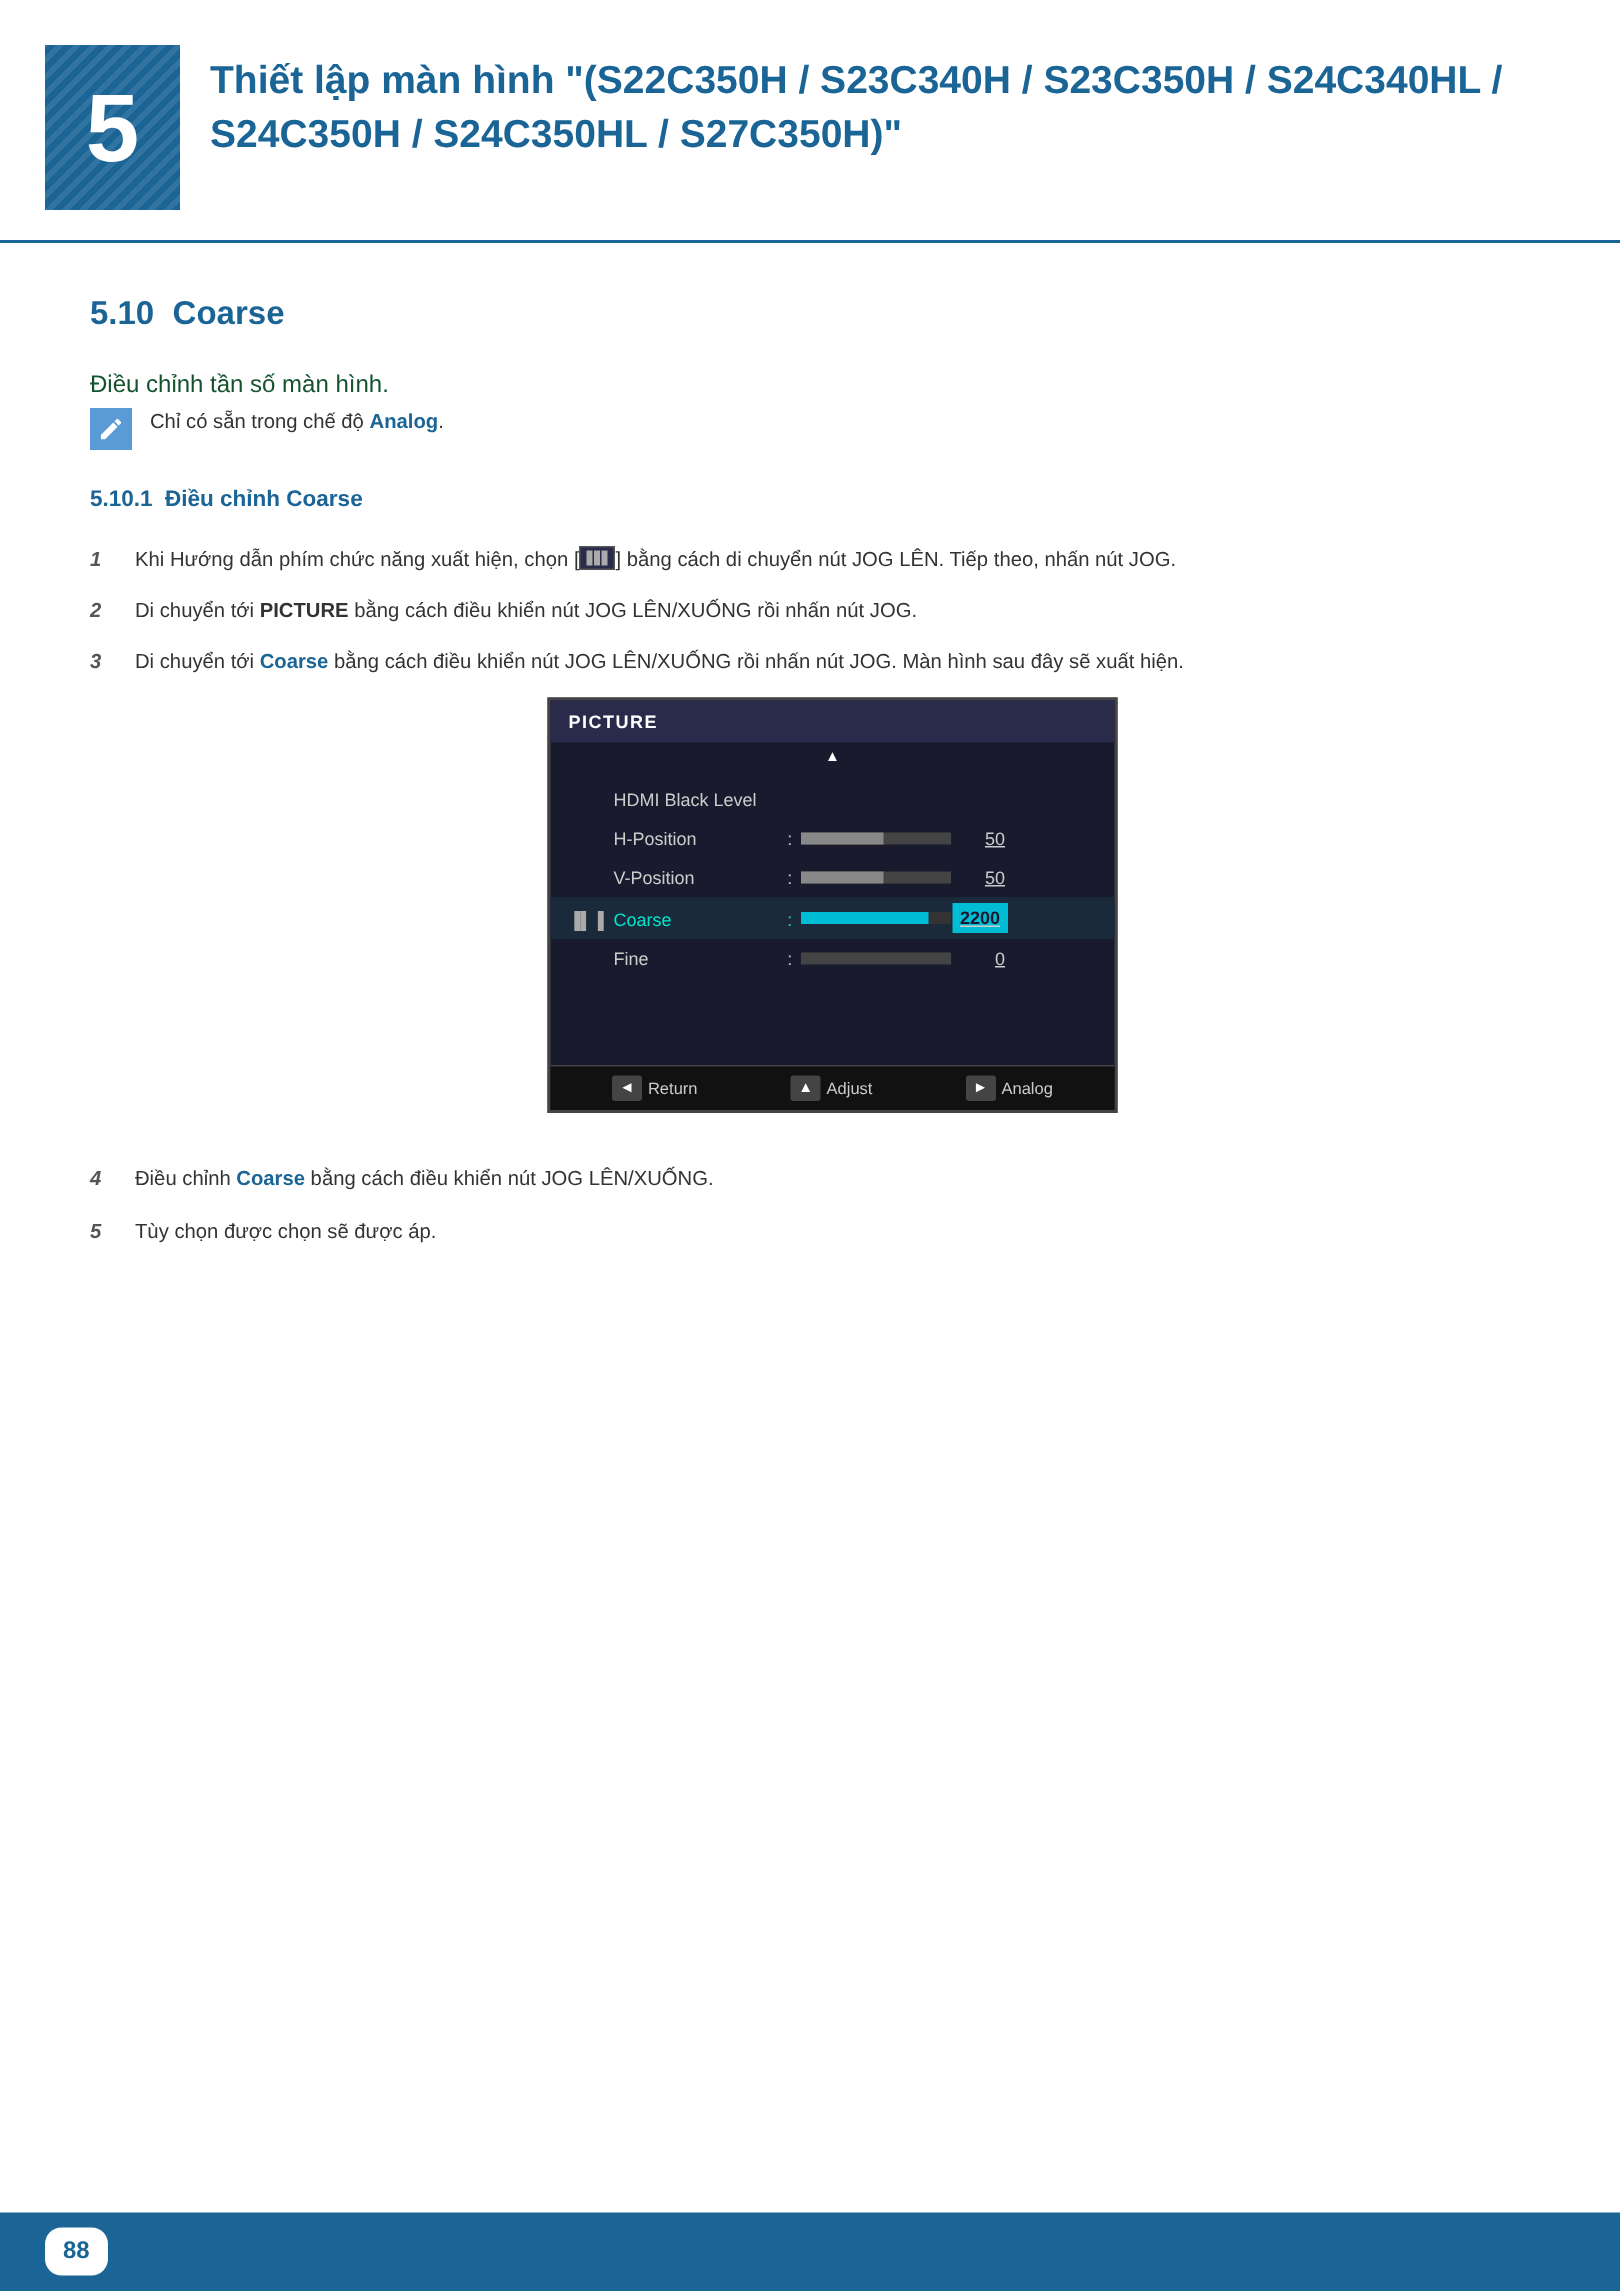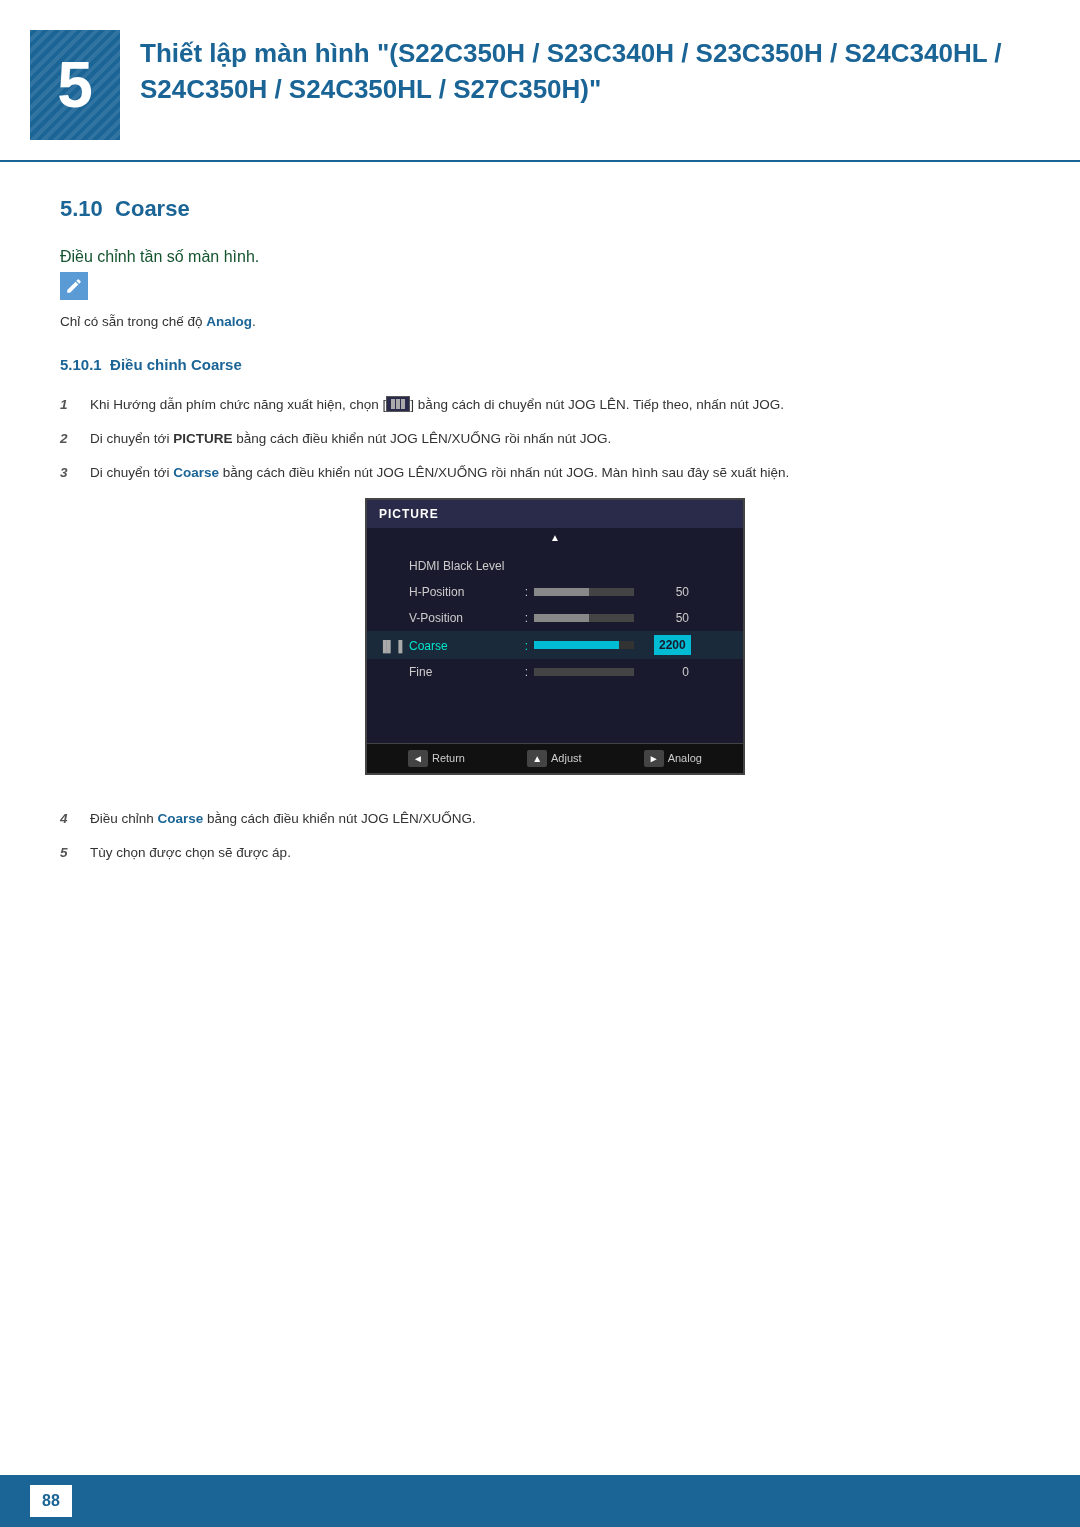--- a/index.html
+++ b/index.html
@@ -89,21 +89,20 @@
       color: #14532d;
       margin-bottom: 2px;
     }
 
     
     .note-box {
       display: flex;
       align-items: flex-start;
       gap: 12px;
       margin-bottom: 22px;
-      flex-direction: column;
     }
 
     .note-icon {
       width: 28px;
       height: 28px;
       background: #5b9bd5;
       flex-shrink: 0;
       display: flex;
       align-items: center;
       justify-content: center;
@@ -215,22 +214,23 @@
 
     .monitor-ui-row .row-colon {
       width: 15px;
       text-align: center;
       font-size: 12px;
     }
 
     .monitor-ui-row .row-bar-area {
       display: flex;
       align-items: center;
-      gap: 20px;
+      gap: 1px;
       flex: 1;
+      text-decoration: underline;
     }
 
     .bar-track {
       height: 8px;
       background: #444;
       width: 100px;
       position: relative;
     }
 
     .bar-fill {
@@ -313,20 +313,21 @@
     .page-footer-text {
       font-size: 11px;
     }
 
     .page-footer-num {
       background: #fff;
       color: #1a6496;
       font-weight: bold;
       font-size: 16px;
       padding: 4px 12px;
+      border-radius: 11px;
     }
 
     .jog-icon {
       display: inline-flex;
       align-items: center;
       justify-content: center;
       border: 1px solid #555;
       padding: 2px 4px;
       font-size: 11px;
       background: #2a2a4a;

